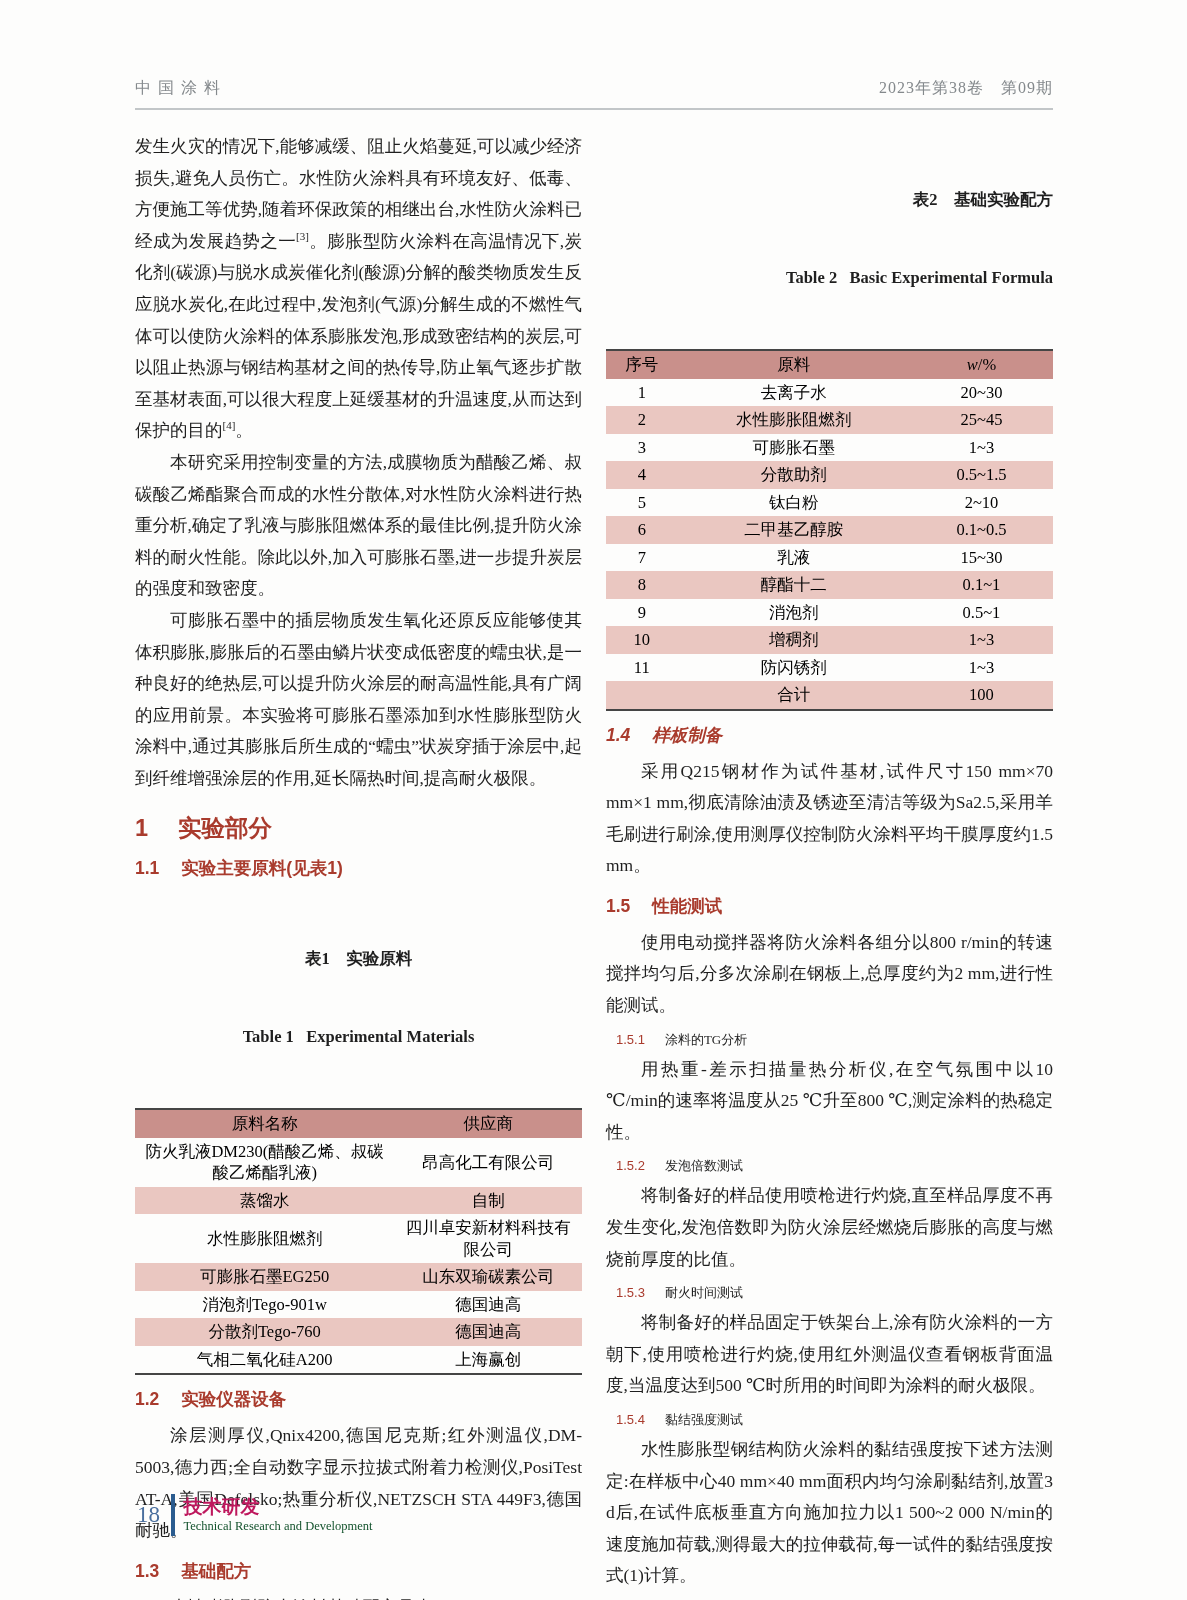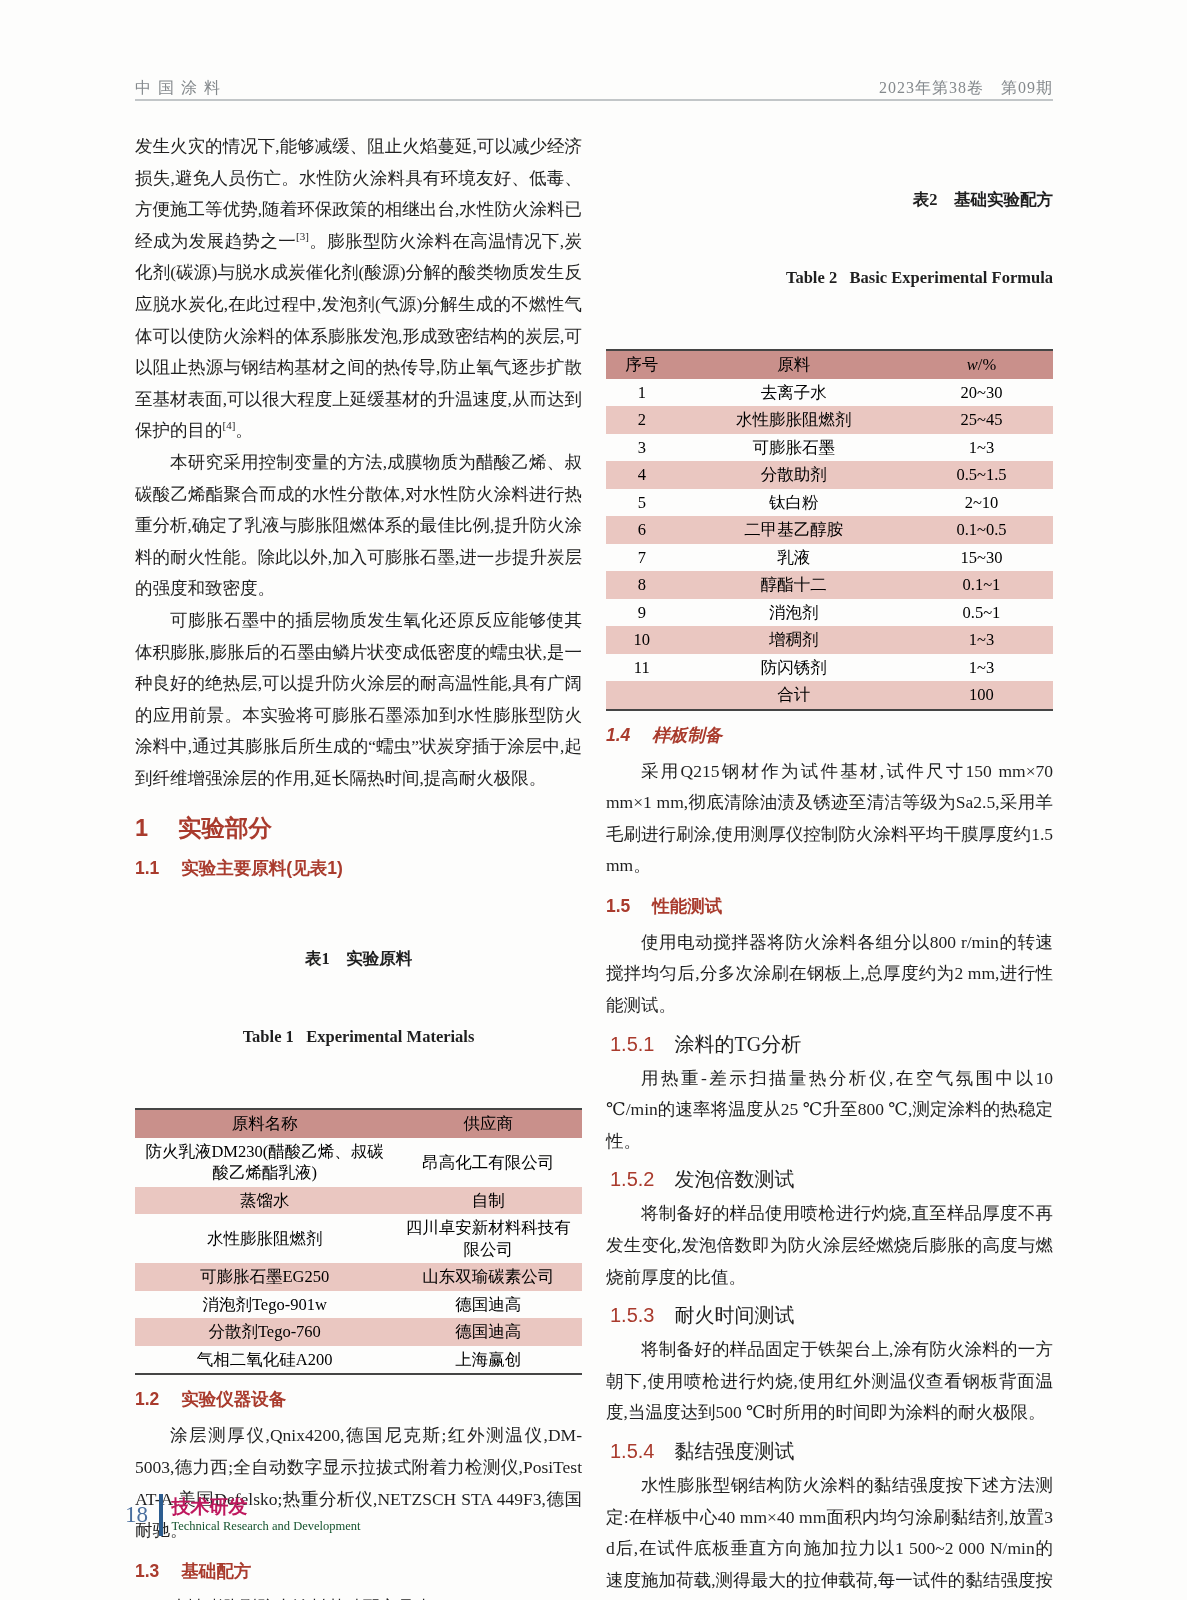--- a/index.html
+++ b/index.html
@@ -10,21 +10,21 @@
     color:#1f1f1f;
   }
   .page{
     position:relative;width:1187px;height:1600px;
     background:#fdfdfc;overflow:hidden;
   }
   
   .page-header{
     position:absolute;left:135px;top:78px;width:918px;
     display:flex;justify-content:space-between;align-items:flex-end;
-    border-bottom:2px solid #c2c6c8;
+    padding-bottom:9px;border-bottom:2px solid #c2c6c8;
     font-size:16px;color:#84898c;
   }
   .journal-name{letter-spacing:7px;}
   .issue-info{letter-spacing:1px;}
   
   .col{position:absolute;top:131px;width:447px;}
   .col-left{left:135px;}
   .col-right{left:606px;}
   .body-par{
     margin:0;font-size:17.5px;line-height:31.6px;
@@ -39,21 +39,21 @@
     font-weight:bold;font-size:23.5px;
   }
   .h1 .h-num{margin-right:30px;}
   .h2{
     margin:12px 0 9px;color:#a93b2d;
     font-family:"Liberation Sans","DejaVu Sans",sans-serif;
     font-weight:bold;font-size:17.5px;
   }
   .h2 .h-num{margin-right:22px;}
   .h3{
-    margin:9px 4px 5px;font-size:20px;
+    margin:9px 10px 5px;font-size:13px;
   }
   .h3 .h-num{
     color:#a93b2d;margin-right:20px;
     font-family:"Liberation Sans","DejaVu Sans",sans-serif;
   }
   .h3 .h3-title{color:#1f1f1f;}
   
   .tbl-caption{
     text-align:center;font-weight:bold;font-size:16.5px;
     line-height:26px;margin:14px 0 6px;white-space:pre;
@@ -71,21 +71,21 @@
   .t1-mat{width:58%;}
   .t1-sup{width:42%;}
   td.cell-left{text-align:left;padding-left:18px;}
   .t2-no{width:16%;}
   .t2-mat{width:52%;}
   .t2-w{width:32%;}
   td.cell-left2{text-align:left;padding-left:54px;}
   .ital{font-style:italic;}
   
   .page-footer{
-    position:absolute;left:125px;top:1494px;
+    position:absolute;left:137px;top:1494px;
     display:flex;align-items:center;
   }
   .page-num{
     font-size:23px;color:#4a6f9e;margin-right:11px;
     font-family:"Liberation Serif","DejaVu Serif",serif;
   }
   .footer-bar{width:3.5px;height:42px;background:#2b5c8f;margin-right:9px;}
   .footer-zh{
     font-family:"Liberation Sans","DejaVu Sans",sans-serif;
     font-weight:bold;font-size:19px;color:#be185d;line-height:22px;

